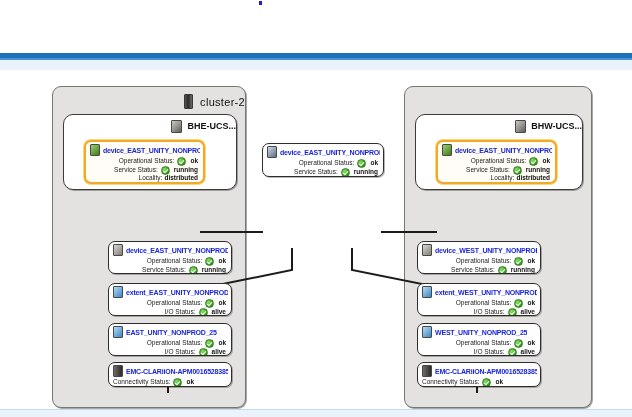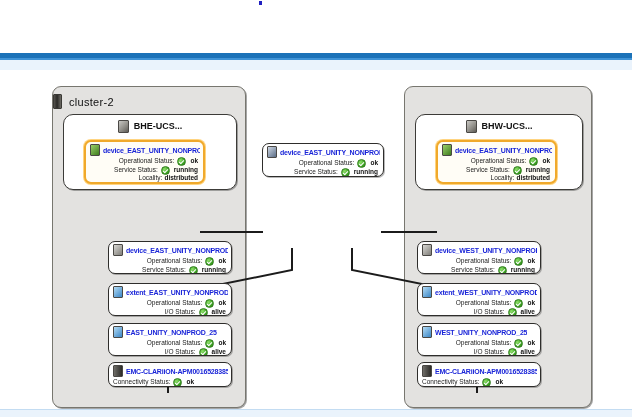--- a/index.html
+++ b/index.html
@@ -21,21 +21,21 @@
   
   .cluster{
     position:absolute;
     background:#e3e2e0;
     border:1px solid #77766f;
     border-radius:9px;
     box-shadow:1px 1px 0 rgba(0,0,0,.35);
   }
   .cluster-title{
     position:absolute;top:7px;left:0;width:100%;
-    text-align:left;
+    text-align:right;
     font-size:11px;color:#111;
     letter-spacing:.3px;
   }
   .cluster-title .ttl{vertical-align:middle;}
   .rack-icon{
     display:inline-block;width:7px;height:13px;
     background:linear-gradient(90deg,#55534e 0%,#2b2a27 45%,#6d6b65 100%);
     border:1px solid #3a3935;
     vertical-align:middle;margin-right:7px;border-radius:1px;
   }
@@ -43,21 +43,21 @@
   
   .ucs-box{
     position:absolute;
     background:#ffffff;
     border:1px solid #3c3b38;
     border-radius:10px;
     box-shadow:1px 1px 0 rgba(0,0,0,.3);
   }
   .ucs-title{
     position:absolute;top:5px;left:0;width:100%;
-    text-align:center;font-size:9px;font-weight:bold;color:#111;
+    text-align:right;font-size:9px;font-weight:bold;color:#111;
   }
   .ucs-icon{
     display:inline-block;width:9px;height:11px;
     background:linear-gradient(135deg,#c9c8c4 0%,#8d8b85 60%,#5d5b56 100%);
     border:1px solid #4a4845;
     vertical-align:middle;margin-right:5px;border-radius:1px;
   }
 
   
   .node{

